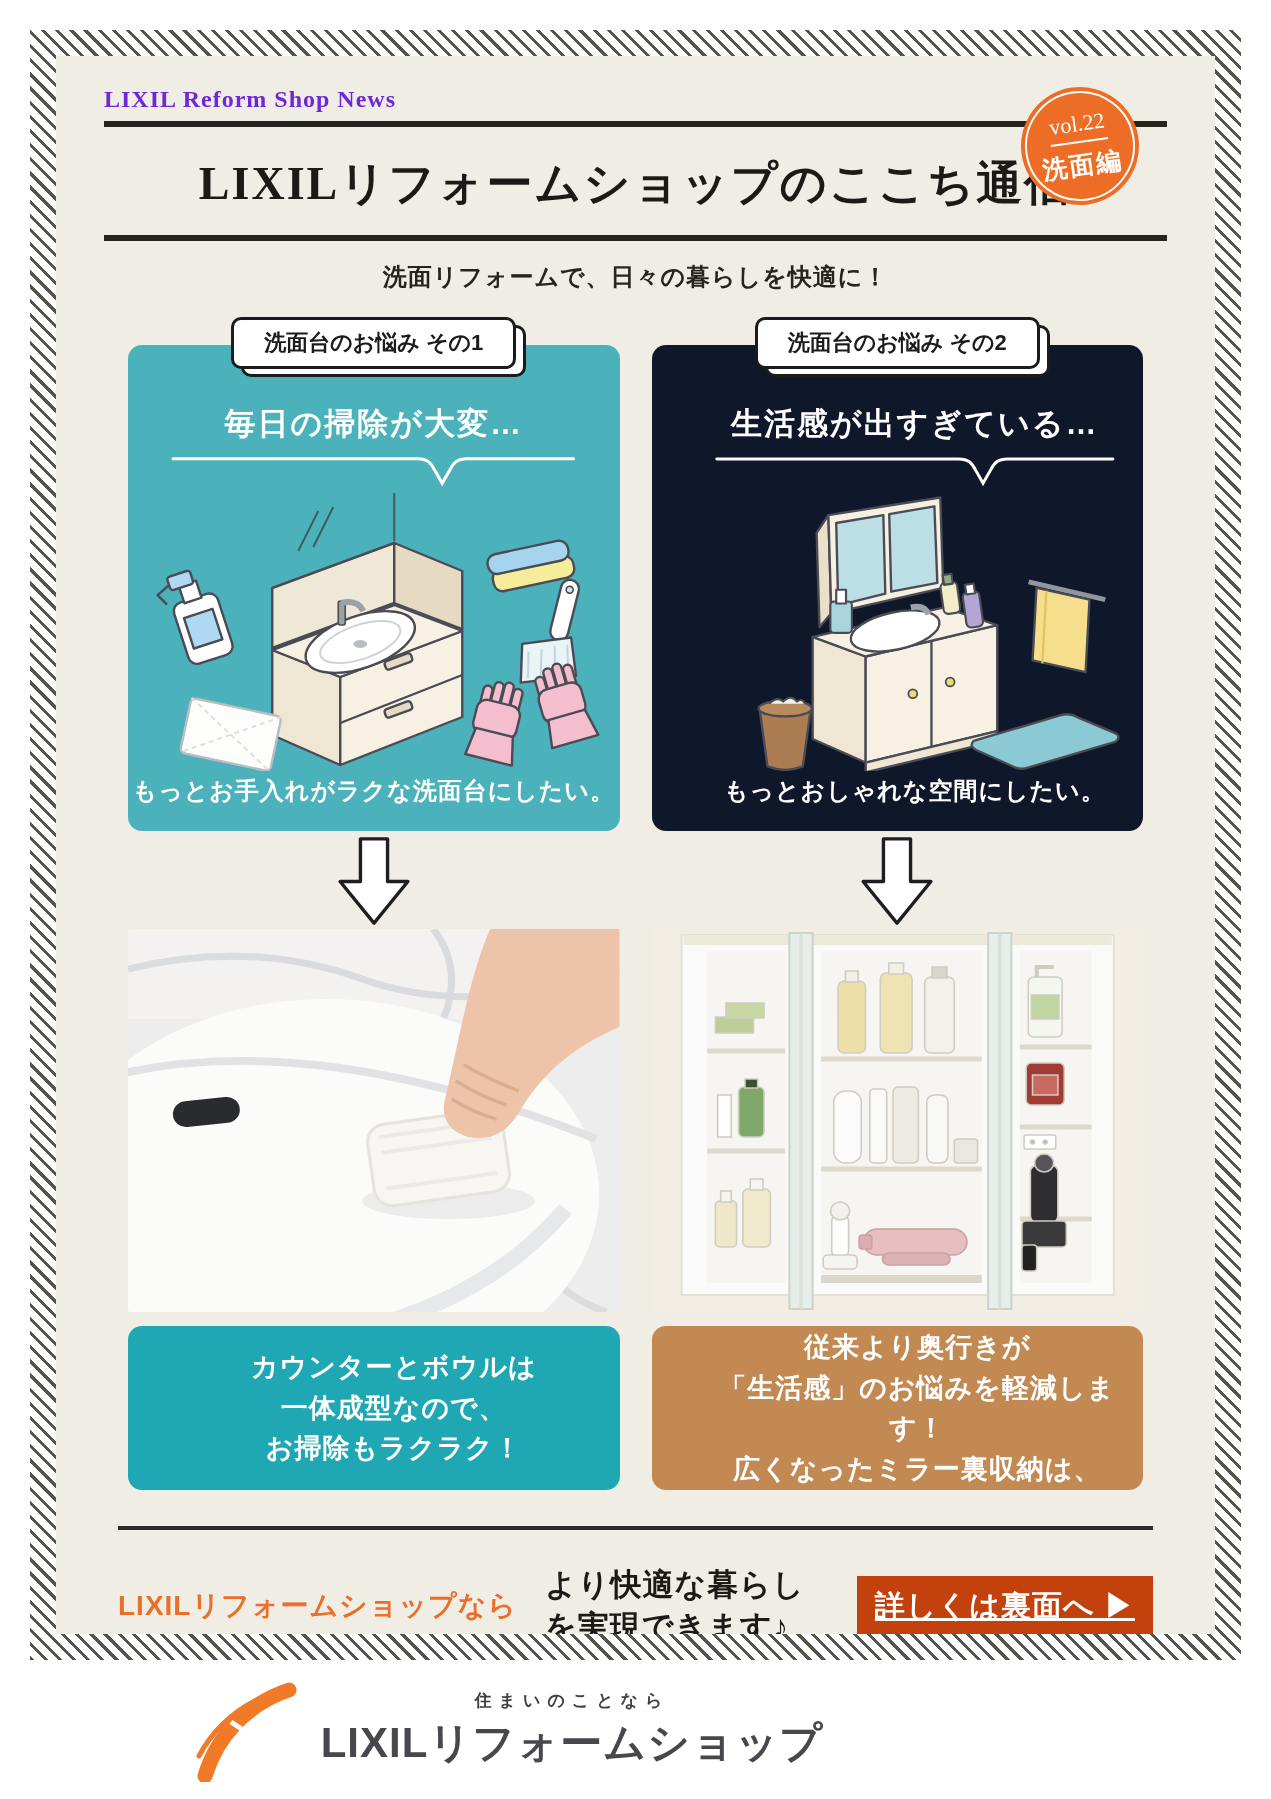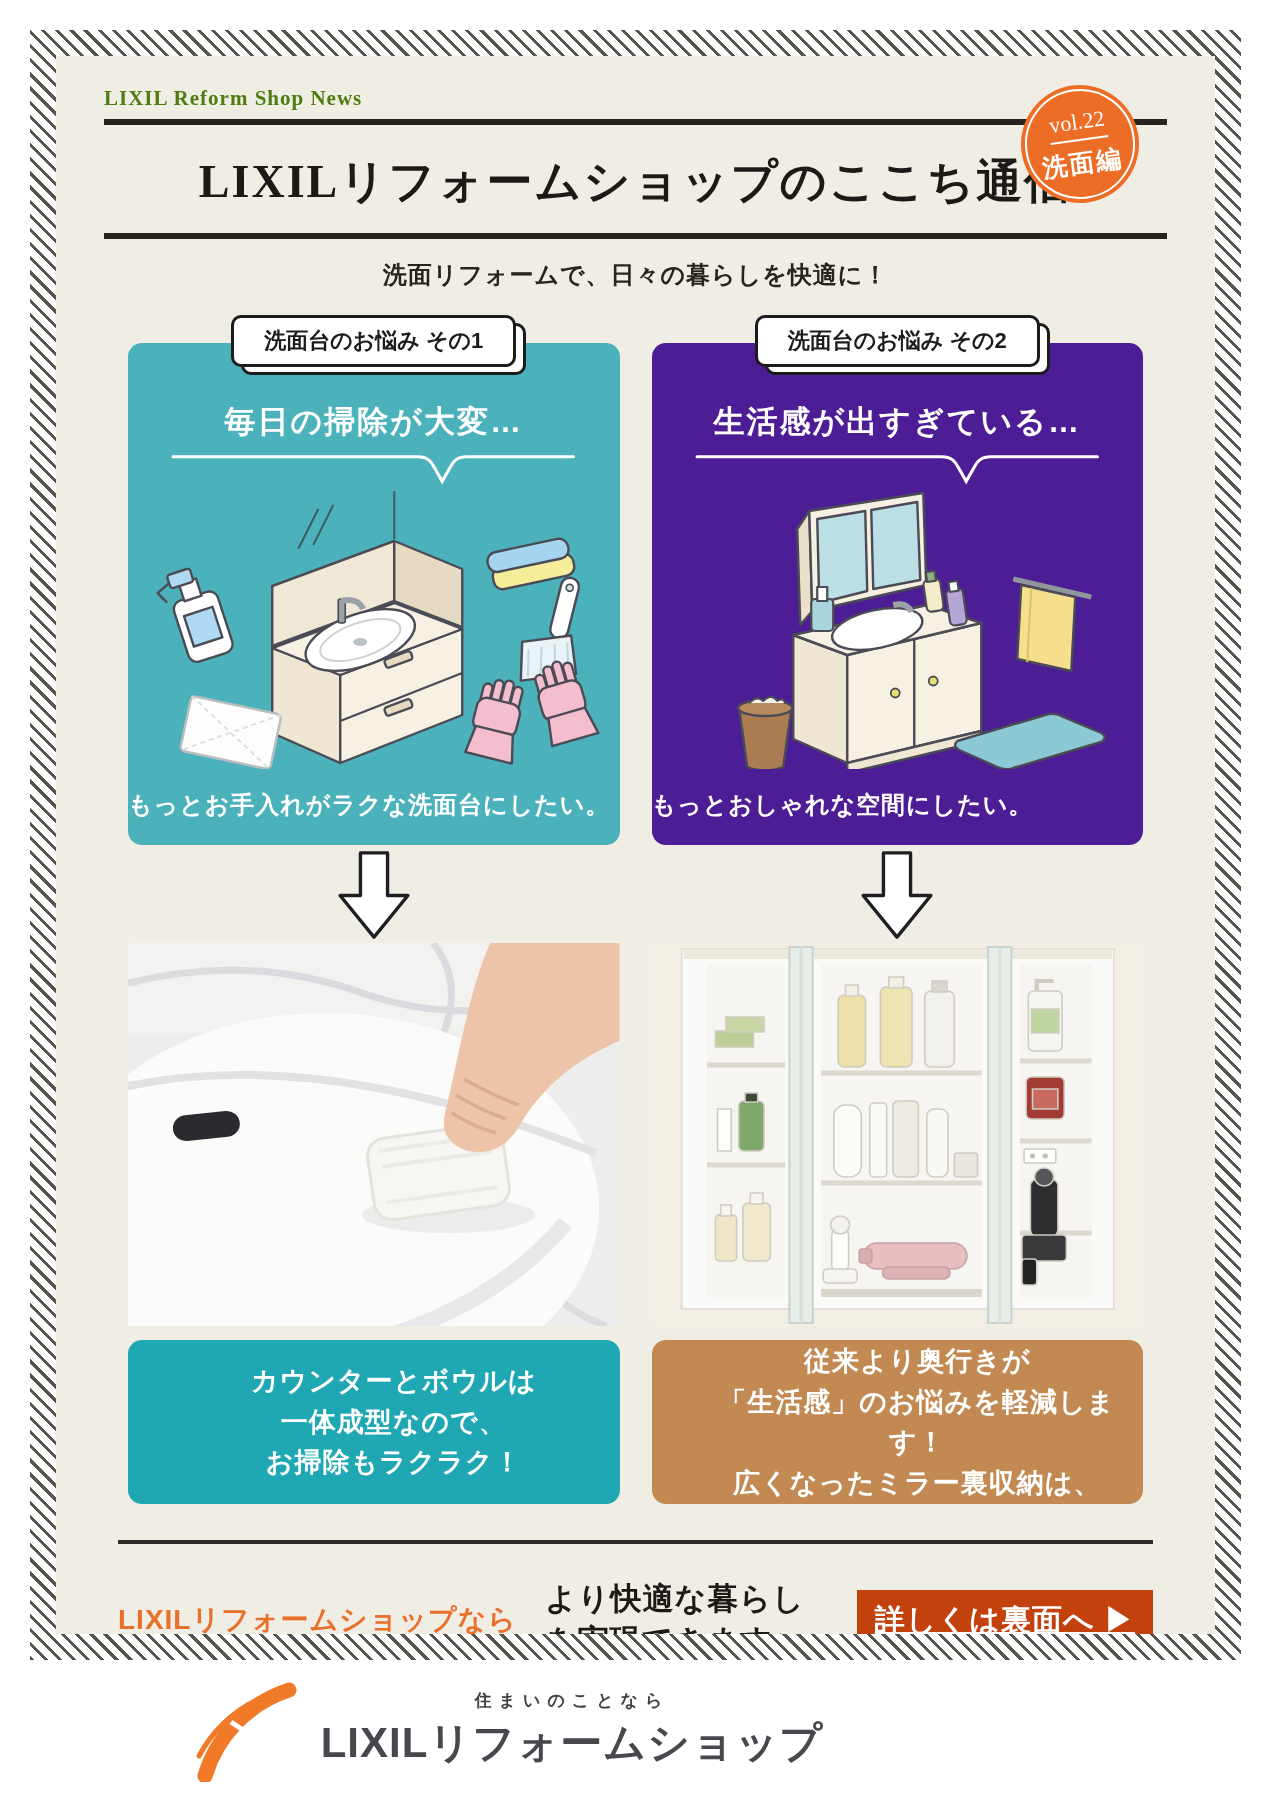--- a/index.html
+++ b/index.html
@@ -4,46 +4,46 @@
 <style>
   * { margin:0; padding:0; box-sizing:border-box; }
   html,body { width:1271px; height:1799px; background:#ffffff; font-family:"Liberation Sans","DejaVu Sans",sans-serif; position:relative; overflow:hidden; }
 
   
   .frame { position:absolute; left:30px; top:30px; width:1211px; height:1630px;
     background:repeating-linear-gradient(45deg,#57534d 0 3px,#ffffff 3px 10px); }
   .inner { position:absolute; inset:26px; background:#F0EEE4; padding:0 48px; overflow:hidden; }
 
   
-  .masthead { margin-top:30px; font-family:"Liberation Serif","DejaVu Serif",serif; font-weight:bold; font-size:21px; letter-spacing:1px; color:#4d7c0f; }
+  .masthead { margin-top:30px; font-family:"Liberation Serif","DejaVu Serif",serif; font-weight:bold; font-size:24px; letter-spacing:1px; color:#6d28d9; }
   .rule { height:5px; border-top:3px solid #26241f; border-bottom:3px solid #26241f; }
   .rule-top { margin-top:8px; }
   .title-row { position:relative; text-align:center; }
   .title { font-family:"Liberation Serif","DejaVu Serif",serif; font-weight:bold; font-size:46px; letter-spacing:2px; color:#1c1a17; padding:26px 0 20px; }
   .badge { position:absolute; right:28px; top:-40px; width:118px; height:118px; border-radius:50%; background:#ED6D26; z-index:5;
     display:flex; flex-direction:column; align-items:center; justify-content:center; transform:rotate(-8deg); color:#fff; }
   .badge::before { content:""; position:absolute; inset:4px; border:2px solid #fff; border-radius:50%; }
   .badge-vol { font-family:"Liberation Serif","DejaVu Serif",serif; font-size:22px; }
   .badge-line { width:58px; border-top:2px solid #fff; margin:4px 0 6px; }
   .badge-edition { font-size:25px; font-weight:bold; letter-spacing:2px; }
   .subtitle { text-align:center; font-size:24px; font-weight:bold; letter-spacing:1px; color:#26241f; margin:20px 0 24px; }
 
   
   .columns { display:flex; gap:32px; margin:22px 24px 0; }
   .col { flex:1; display:flex; flex-direction:column; }
   .pill-row { display:flex; justify-content:center; position:relative; z-index:2; margin-bottom:-24px; }
   .pill { position:relative; background:#fff; border:3px solid #1b1b1b; border-radius:10px; padding:8px 30px; font-size:22px; font-weight:bold; color:#1b1b1b; }
   .pill::before { content:""; position:absolute; inset:-3px; transform:translate(10px,8px); background:#fff; border:3px solid #1b1b1b; border-radius:10px; z-index:-1; }
   .panel { border-radius:14px; padding:58px 0 24px; }
   .panel.teal { background:#4BB2BB; }
-  .panel.brown { background:#4c1d95; }
+  .panel.brown { background:#0f172a;padding-left:35px; }
   .panel-heading { color:#fff; font-size:31px; font-weight:bold; text-align:center; letter-spacing:2px; }
   .notch { display:block; width:88%; height:34px; margin:10px auto 0; }
   .illu { display:block; width:100%; height:282px; }
-  .panel-caption { color:#fff; font-size:24px; font-weight:bold; text-align:left; letter-spacing:1px; margin-top:20px; }
+  .panel-caption { color:#fff; font-size:24px; font-weight:bold; text-align:center; letter-spacing:1px; margin-top:4px; }
   .arrow-row { text-align:center; height:98px; padding-top:5px; }
   .photo { height:383px; overflow:hidden; border-radius:2px; }
   .photo svg { display:block; width:100%; height:100%; }
   .result { border-radius:14px; margin-top:14px; height:164px; display:flex; flex-direction:column; justify-content:center;
     color:#fff; font-size:27px; font-weight:bold; text-align:center; line-height:1.5; letter-spacing:1px;padding-left:40px; }
   .result.teal { background:#1FA8B3; }
   .result.brown { background:#C28A52; }
 
   
   .divider { border-top:4px solid #2e2c28; margin:36px 14px 0; }

